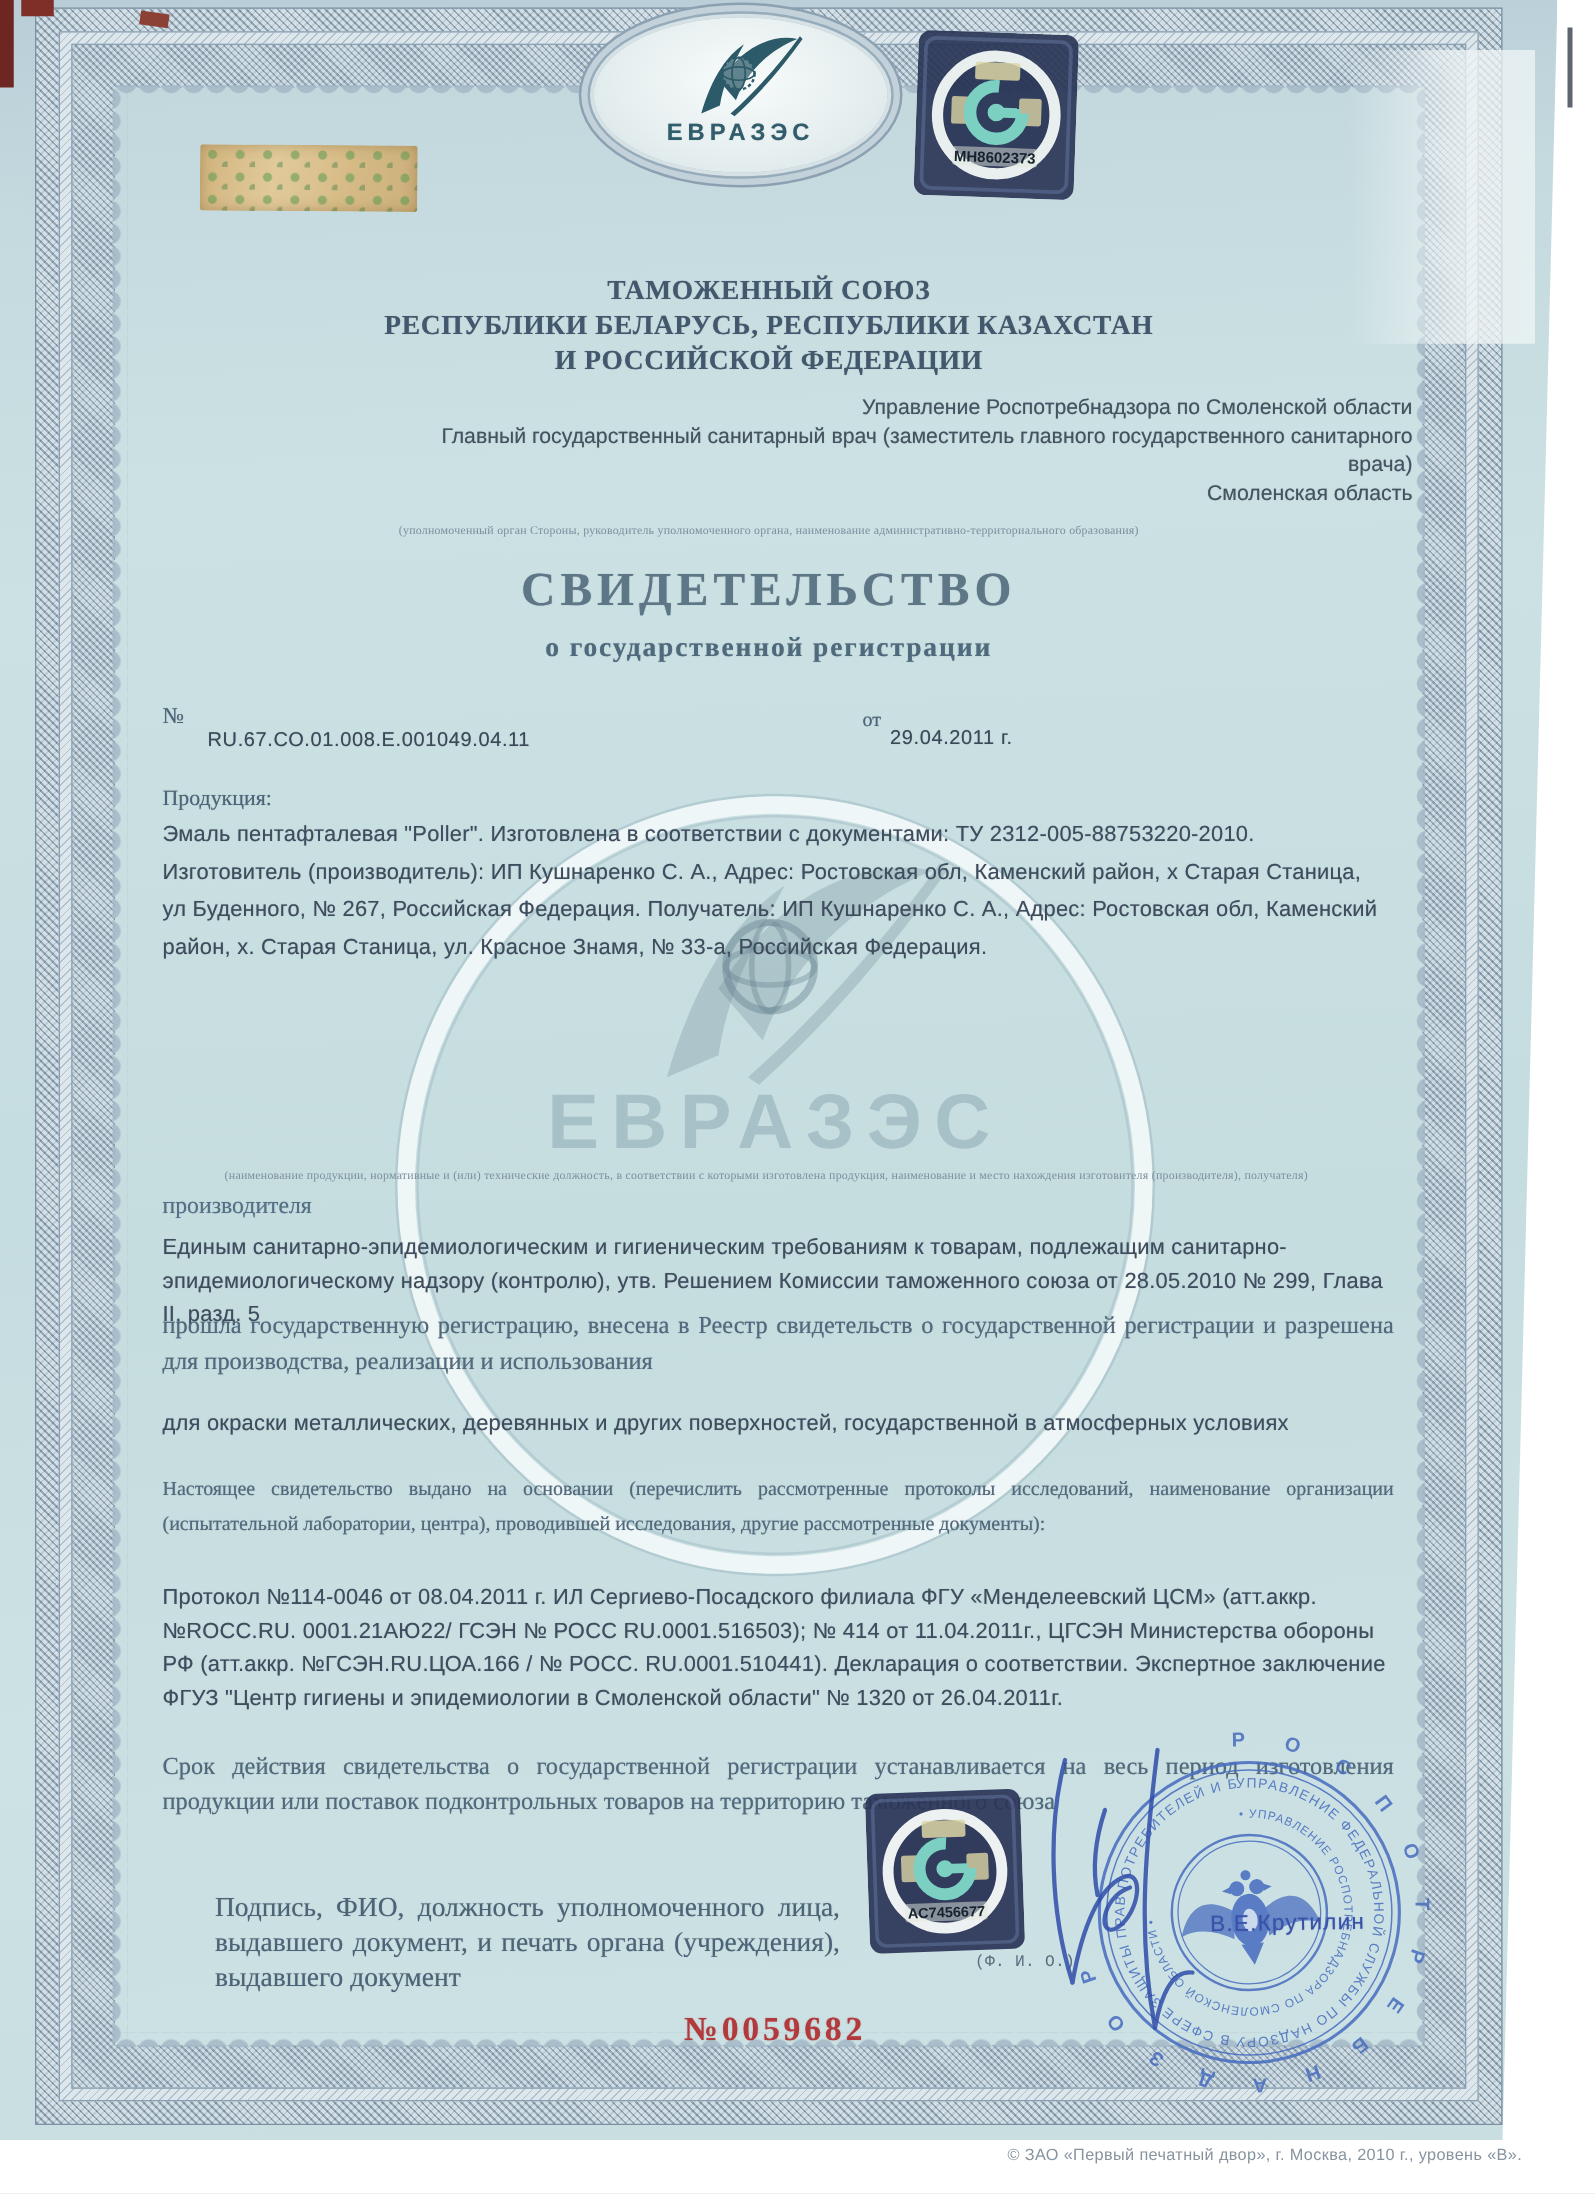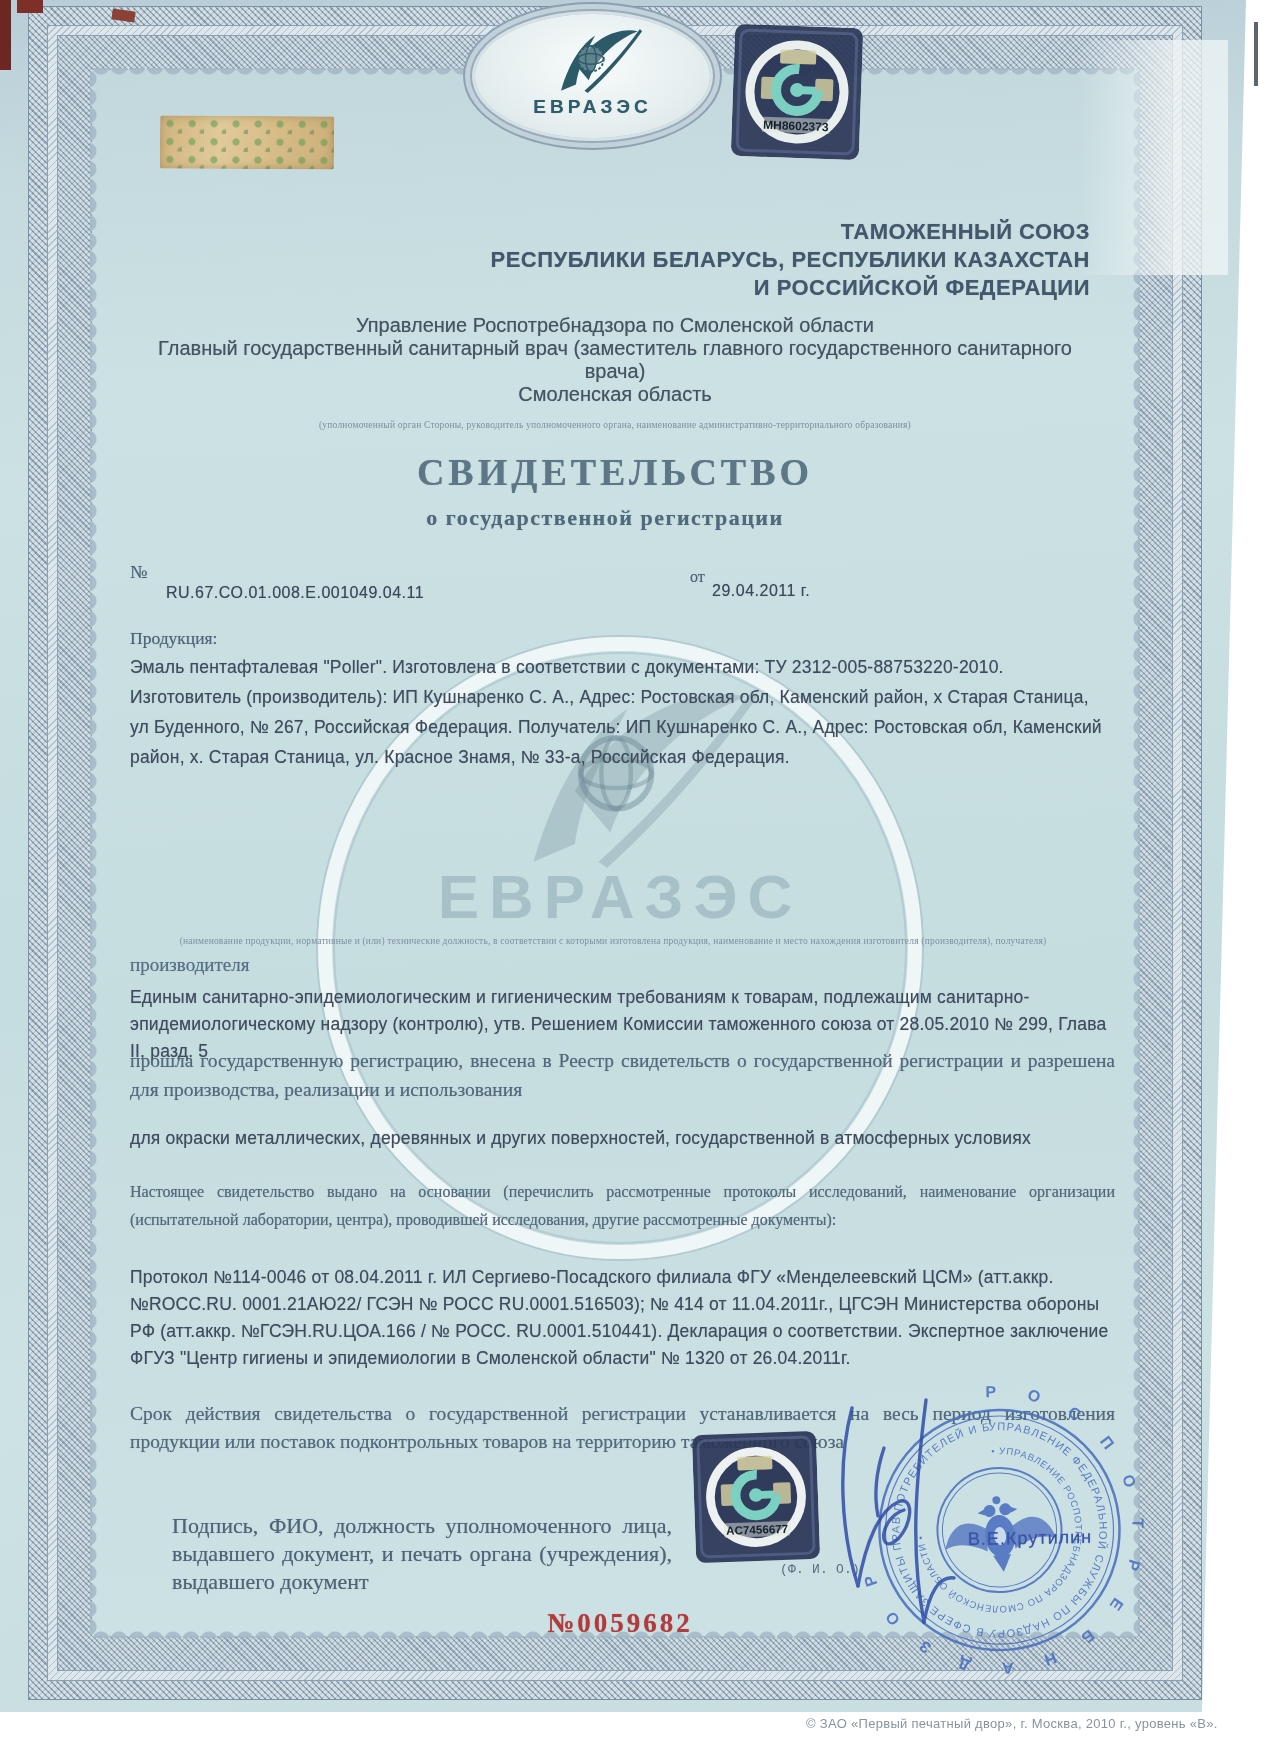--- a/index.html
+++ b/index.html
@@ -45,23 +45,23 @@
     background-size:18px 12px;background-repeat:repeat-x;}
   .fringe-left{top:0;bottom:0;left:-2px;width:12px;
     background:radial-gradient(circle 9px at -2px 9px,#a3b8c6 0 8px,transparent 9px);
     background-size:12px 18px;background-repeat:repeat-y;}
   .fringe-right{top:0;bottom:0;right:-2px;width:12px;
     background:radial-gradient(circle 9px at 14px 9px,#a3b8c6 0 8px,transparent 9px);
     background-size:12px 18px;background-repeat:repeat-y;}
 
   
   .soft{text-shadow:0 0 .7px rgba(55,75,92,.5);}
-  .caps{font-family:Liberation Sans, sans-serif;font-weight:bold;font-size:22px;line-height:28px;
-        color:#42586d;letter-spacing:.5px;text-align:right;}
-  .auth{font-size:20px;line-height:23px;color:#45525f;text-align:center;}
+  .caps{font-family:Liberation Serif, serif;font-weight:bold;font-size:22px;line-height:28px;
+        color:#42586d;letter-spacing:.5px;text-align:center;}
+  .auth{font-size:17px;line-height:23px;color:#45525f;text-align:right;}
   .tiny-note{font-family:"Liberation Serif",serif;font-size:9.5px;color:#7b909f;text-align:center;letter-spacing:.2px;}
   .title{font-family:"Liberation Serif",serif;font-weight:bold;font-size:38px;color:#5e7787;
          letter-spacing:4px;text-align:center;}
   .subtitle{font-family:"Liberation Serif",serif;font-weight:bold;font-size:22px;color:#4f6a7c;
             letter-spacing:1.5px;text-align:center;}
   .serif-lbl{font-family:"Liberation Serif",serif;font-size:18px;color:#4c6578;}
   .mono-num{font-size:16px;color:#3b4858;letter-spacing:.5px;}
   .sans-para{font-size:17.5px;color:#3e4c5d;letter-spacing:.2px;}
   .serif-para{font-family:"Liberation Serif",serif;font-size:19.5px;color:#50697c;text-align:justify;}
   .red-num{font-family:"Liberation Serif",serif;font-size:27px;color:#b2393c;letter-spacing:3px;font-weight:bold;
@@ -178,21 +178,21 @@
   <div class="abs auth soft" style="left:100px;top:314px;width:1030px;">
     <div>Управление Роспотребнадзора по Смоленской области</div>
     <div>Главный государственный санитарный врач (заместитель главного государственного санитарного</div>
     <div>врача)</div>
     <div>Смоленская область</div>
   </div>
 
   <div class="abs tiny-note" style="left:110px;top:420px;width:1010px;">(уполномоченный орган Стороны, руководитель уполномоченного органа, наименование административно-территориального образования)</div>
 
   <div class="abs title soft" style="left:140px;top:450px;width:950px;">СВИДЕТЕЛЬСТВО</div>
-  <div class="abs subtitle soft" style="left:130px;top:505px;width:950px;">о государственной регистрации</div>
+  <div class="abs subtitle soft" style="left:140px;top:505px;width:950px;">о государственной регистрации</div>
 
   <div class="abs serif-lbl soft" style="left:130px;top:562px;">№</div>
   <div class="abs mono-num soft" style="left:166px;top:584px;">RU.67.СО.01.008.Е.001049.04.11</div>
   <div class="abs serif-lbl soft" style="left:690px;top:568px;font-size:16px;">от</div>
   <div class="abs mono-num soft" style="left:712px;top:582px;">29.04.2011 г.</div>
 
   <div class="abs serif-lbl soft" style="left:130px;top:628px;font-size:17.5px;">Продукция:</div>
   <div class="abs sans-para soft" style="left:130px;top:652px;width:982px;line-height:30px;">Эмаль пентафталевая "Poller". Изготовлена в соответствии с документами: ТУ 2312-005-88753220-2010. Изготовитель (производитель): ИП Кушнаренко С. А., Адрес: Ростовская обл, Каменский район, х  Старая Станица, ул Буденного, № 267,  Российская Федерация.  Получатель: ИП Кушнаренко С. А., Адрес: Ростовская обл, Каменский район, х. Старая Станица, ул. Красное Знамя, № 33-а,  Российская Федерация.</div>
 
   <div class="abs tiny-note" style="left:108px;top:936px;width:1010px;">(наименование продукции, нормативные и (или) технические должность, в соответствии с которыми изготовлена продукция, наименование и место нахождения изготовителя (производителя), получателя)</div>

